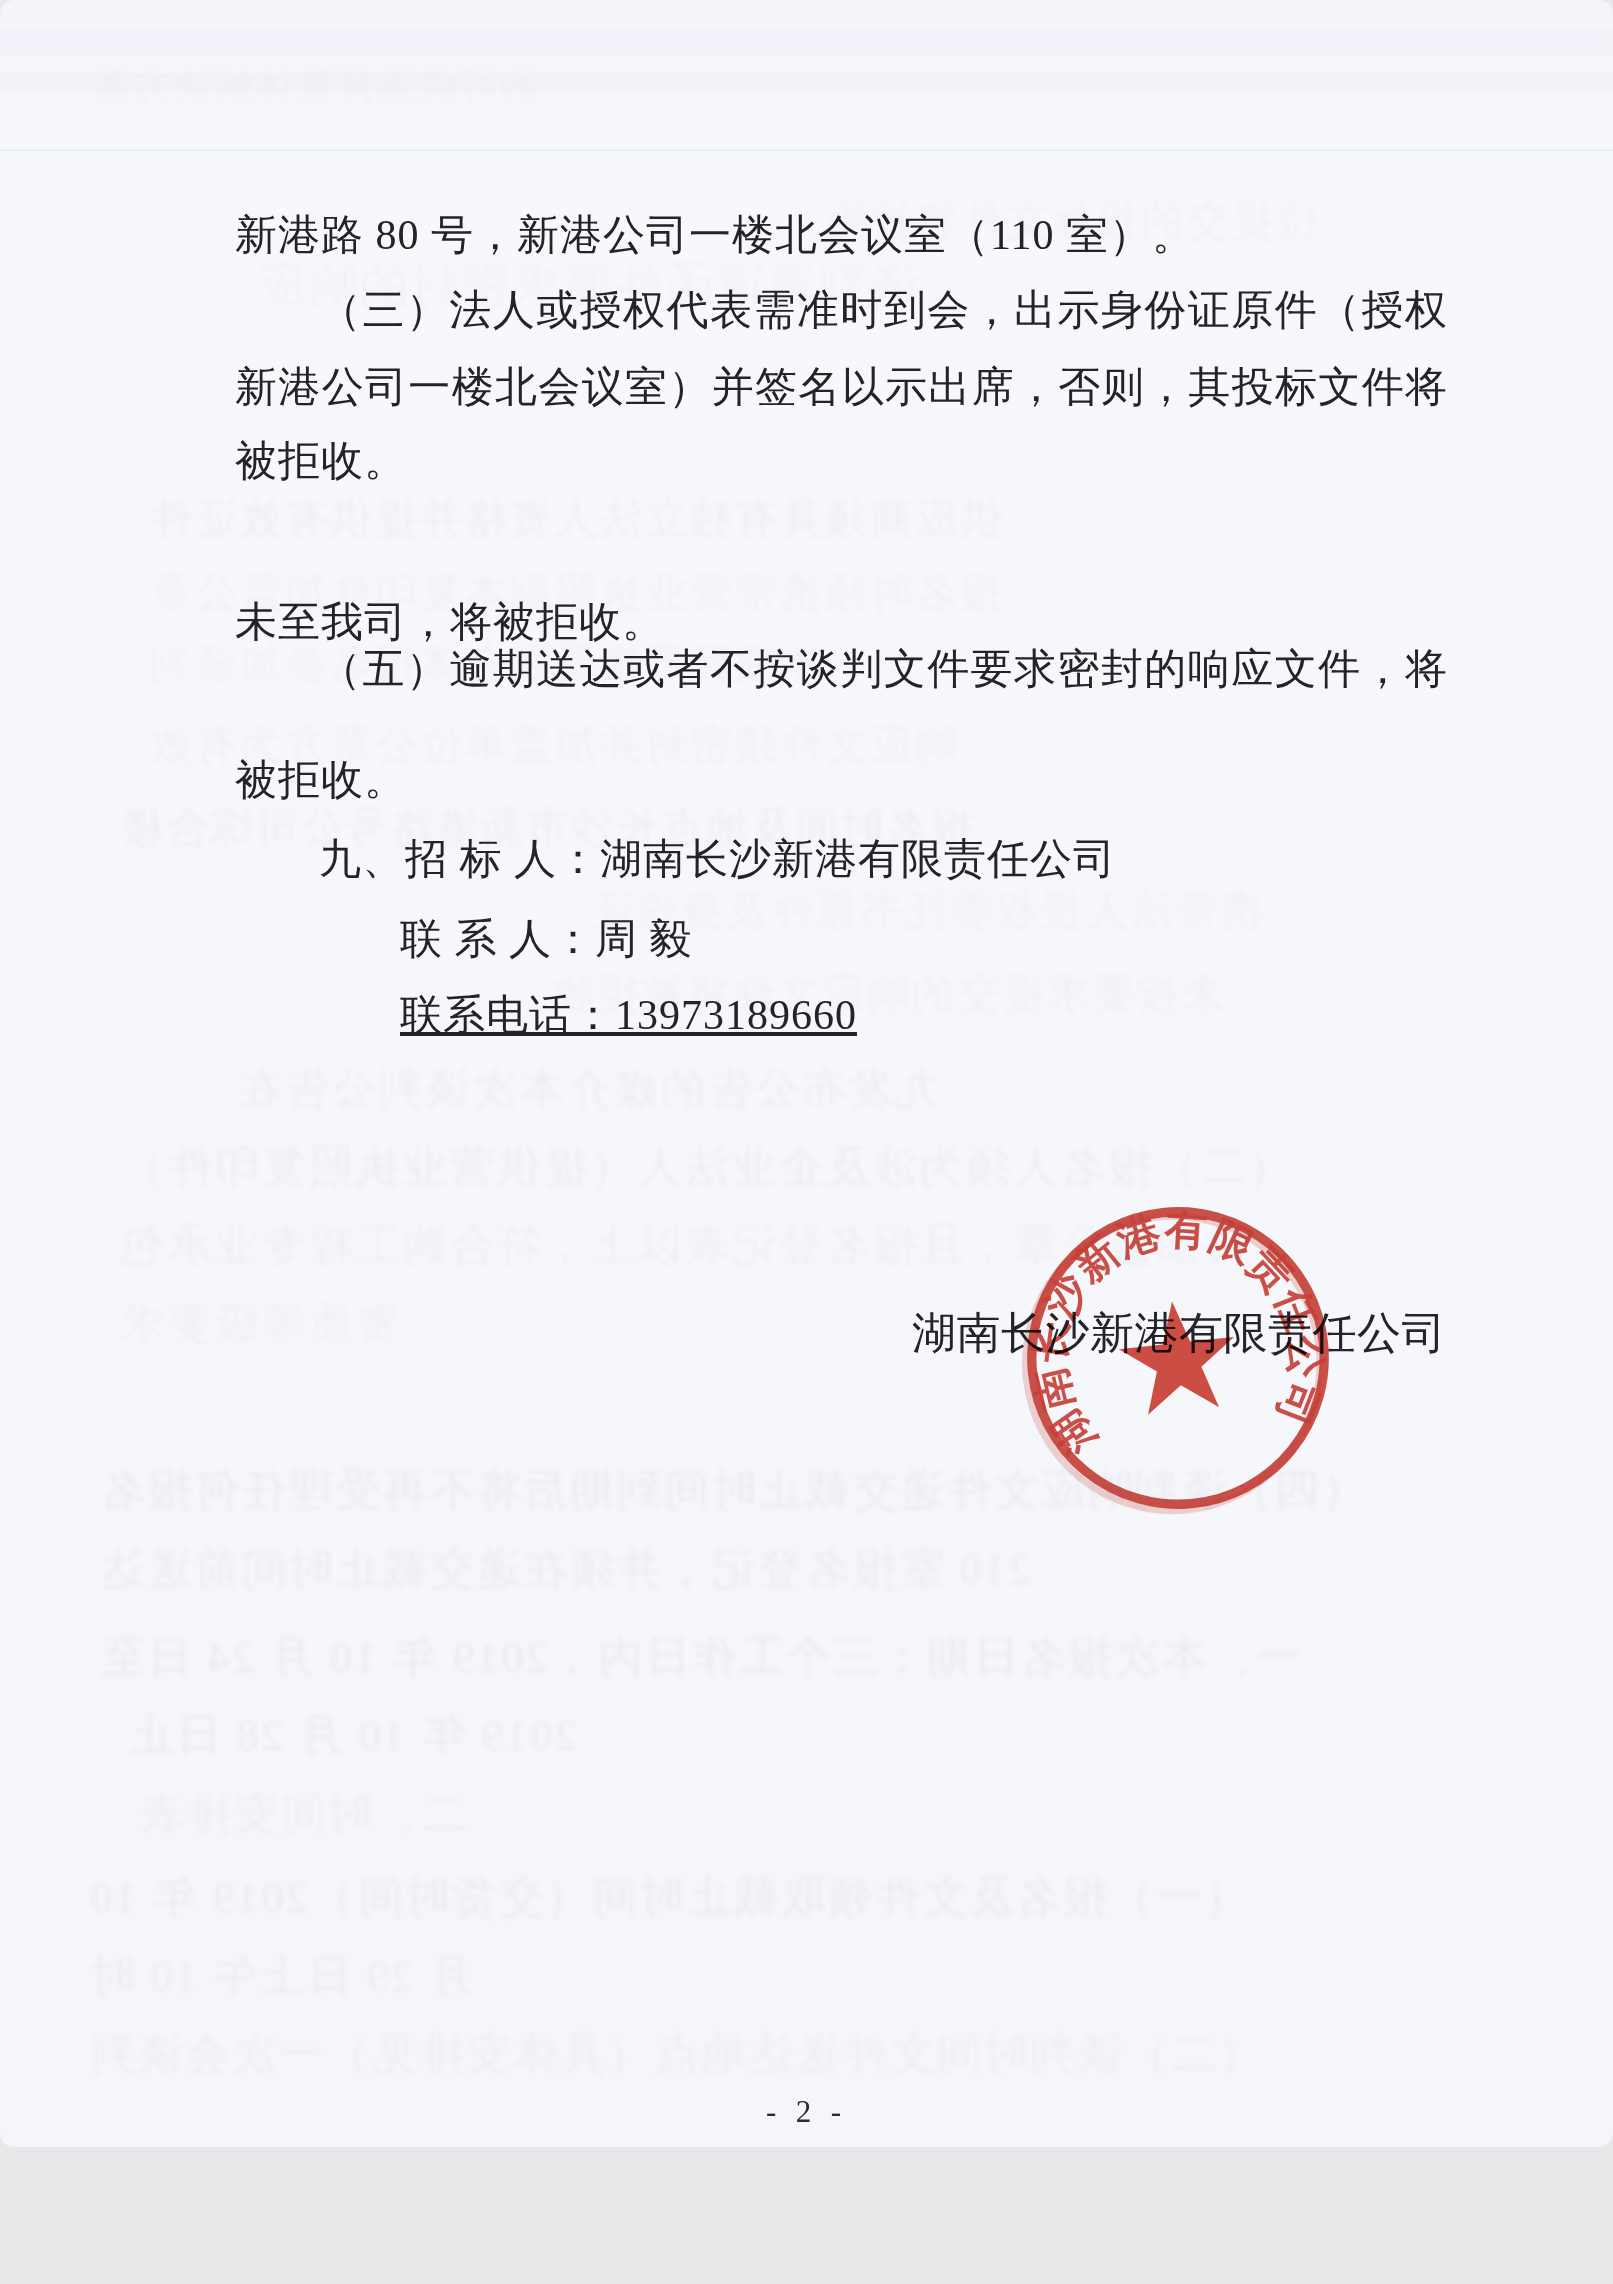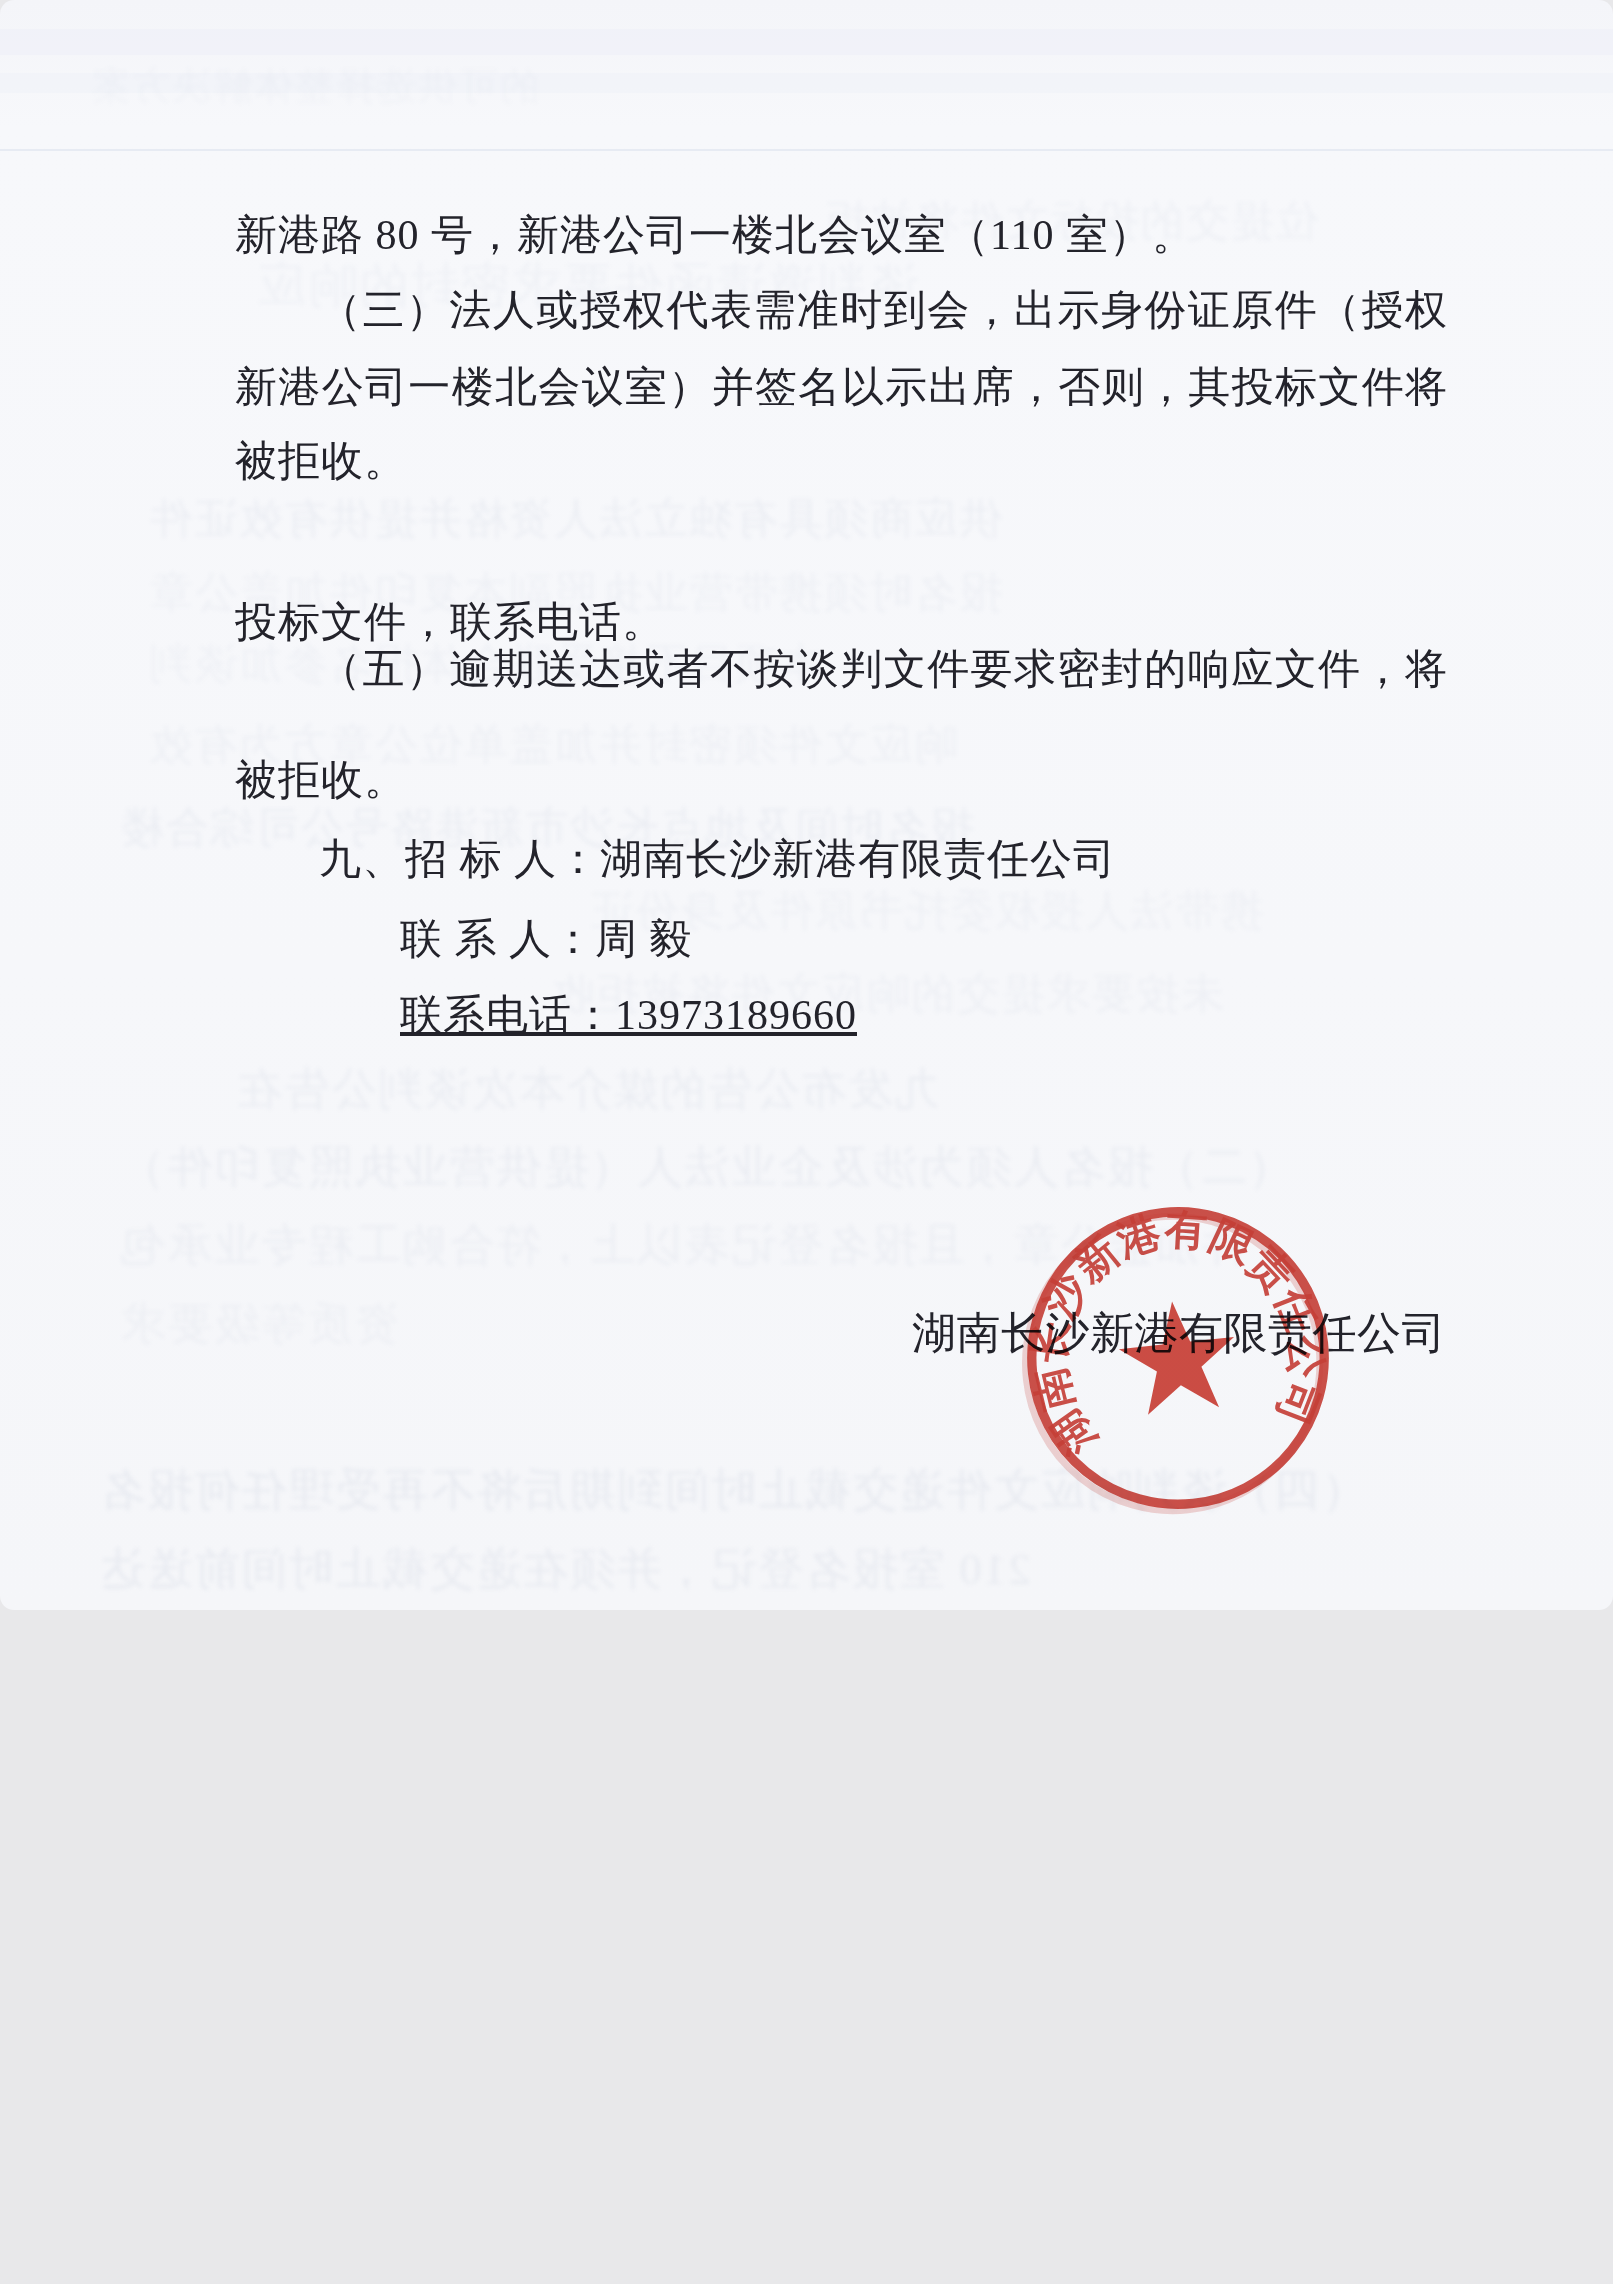--- a/index.html
+++ b/index.html
@@ -1,18 +1,18 @@
 <!DOCTYPE html>
 <html><head>
 <meta charset="utf-8">
 <style>
   html,body{margin:0;padding:0;background:#e8e8ea;}
   .page{
     position:relative;
-    width:1613px;height:1610px;
+    width:1613px;height:2147px;
     margin:0 auto;
     background:#f6f7fa;
     background-image:linear-gradient(180deg,#f4f5f9 0%,#f7f8fb 8%,#f6f7fa 60%,#f5f6f9 100%);
     overflow:hidden;
     font-family:"Liberation Serif","DejaVu Serif",serif;
     color:#23232b;
     border-radius:14px;
   }
   
   .band{position:absolute;left:0;width:100%;background:#eceff7;}
@@ -100,21 +100,21 @@
       <div class="ghost" style="top: 1784px; left: 137px; font-size: 45px; opacity: 0.09;">二、时间安排表</div>
       <div class="ghost" style="top: 1867px; left: 88px; font-size: 45px; opacity: 0.12;">（一）报名及文件领取截止时间（交货时间）2019 年 10</div>
       <div class="ghost" style="top: 1946px; left: 88px; font-size: 45px; opacity: 0.11;">月 29 日上午 10 时</div>
       <div class="ghost" style="top: 2024px; left: 88px; font-size: 45px; opacity: 0.09;">（二）谈判时间文件送达地点（具体安排见）一次会谈判</div>
     </div>
 
   <div class="line L1">新港路 80 号，新港公司一楼北会议室（110 室）。</div>
   <div class="line L2 just ind">（三）法人或授权代表需准时到会，出示身份证原件（授权</div>
   <div class="line L3 just">新港公司一楼北会议室）并签名以示出席，否则，其投标文件将</div>
   <div class="line L4">被拒收。</div>
-  <div class="line L6">投标文件，联系电话。</div>
+  <div class="line L6">未至我司，将被拒收。</div>
   <div class="line L7 just ind">（五）逾期送达或者不按谈判文件要求密封的响应文件，将</div>
   <div class="line L8">被拒收。</div>
   <div class="line L10 contact">联 系 人：周 毅</div>
   <div class="line L9 ind">九、招 标 人：湖南长沙新港有限责任公司</div>
   <div class="line L11 contact">联系电话：13973189660</div>
 
   <div class="sig sig-company">湖南长沙新港有限责任公司</div>
 
   <div class="stamp">
     <svg width="314" height="314" viewBox="0 0 320 320">

